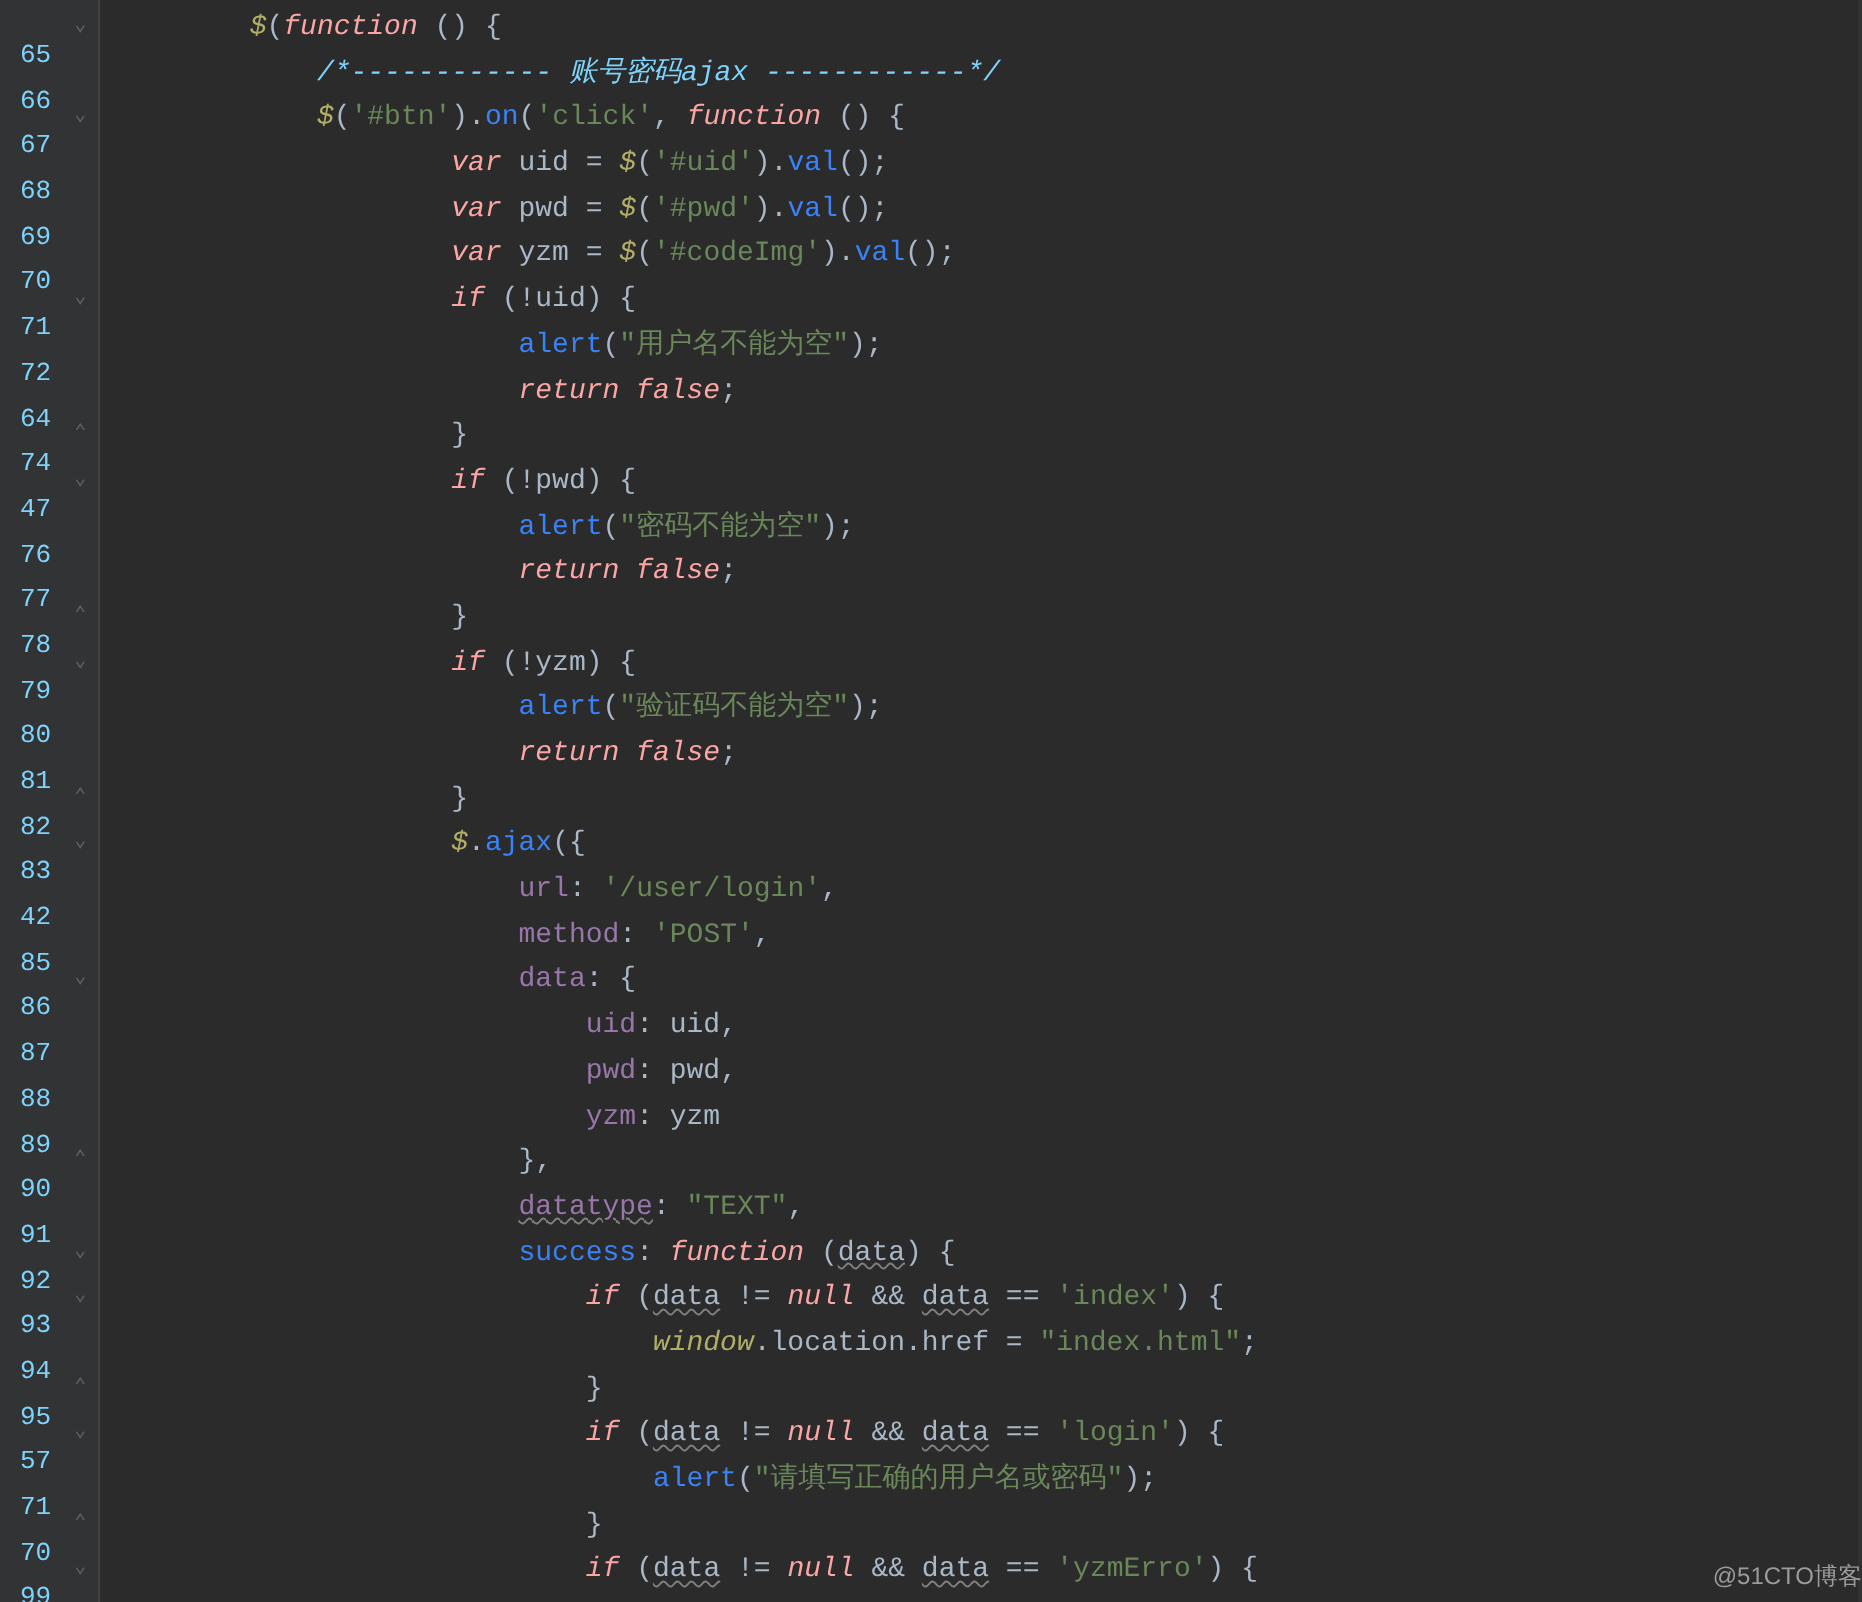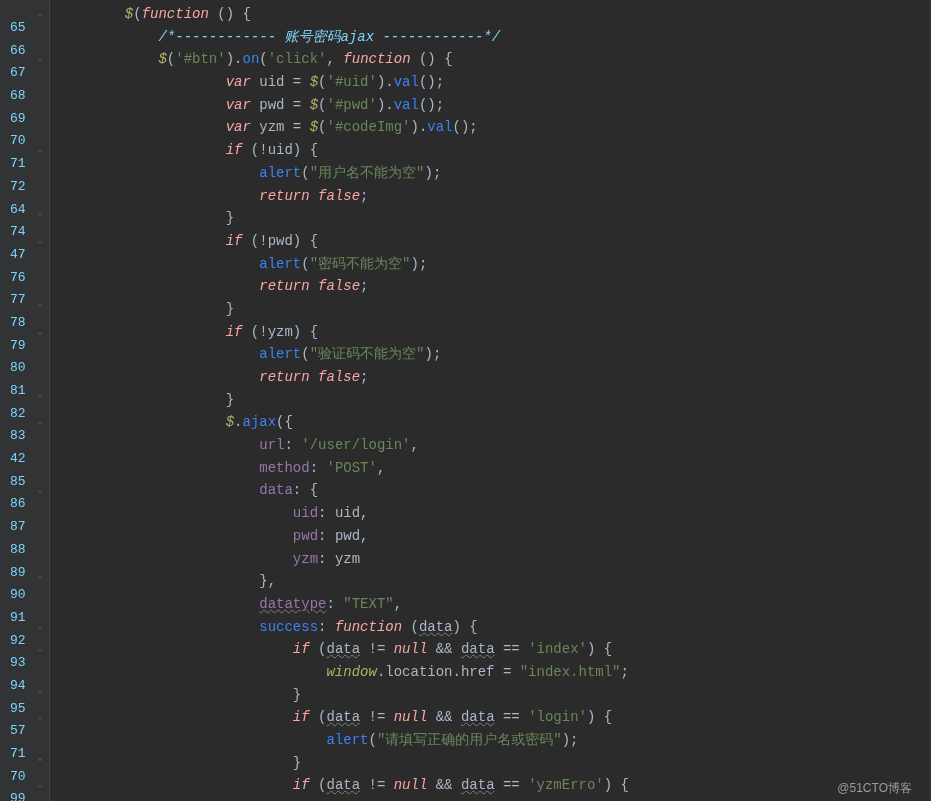--- a/index.html
+++ b/index.html
@@ -55,21 +55,21 @@
   .str  { color: #6a8759; }           
   .cmt  { color: #7dd3fc; font-style: italic; }
   .pn   { color: #a9b7c6; }           
   .id   { color: #a9b7c6; }
   .prop { color: #9876aa; }           
   .glb  { color: #b2ae66; font-style: italic; }  
   .uwav { text-decoration: underline wavy #808080; text-decoration-thickness: 1px; }
 
   .watermark {
     position: absolute;
-    right: 19px;
+    right: 0;
     bottom: 4px;
     color: #9b9b9b;
     font-family: Arial, sans-serif;
     font-size: 12px;
   }
   .cursor-r {
     position: absolute;
     right: 0; top: 0;
     width: 2px; height: 100%;
     background: #323232;

